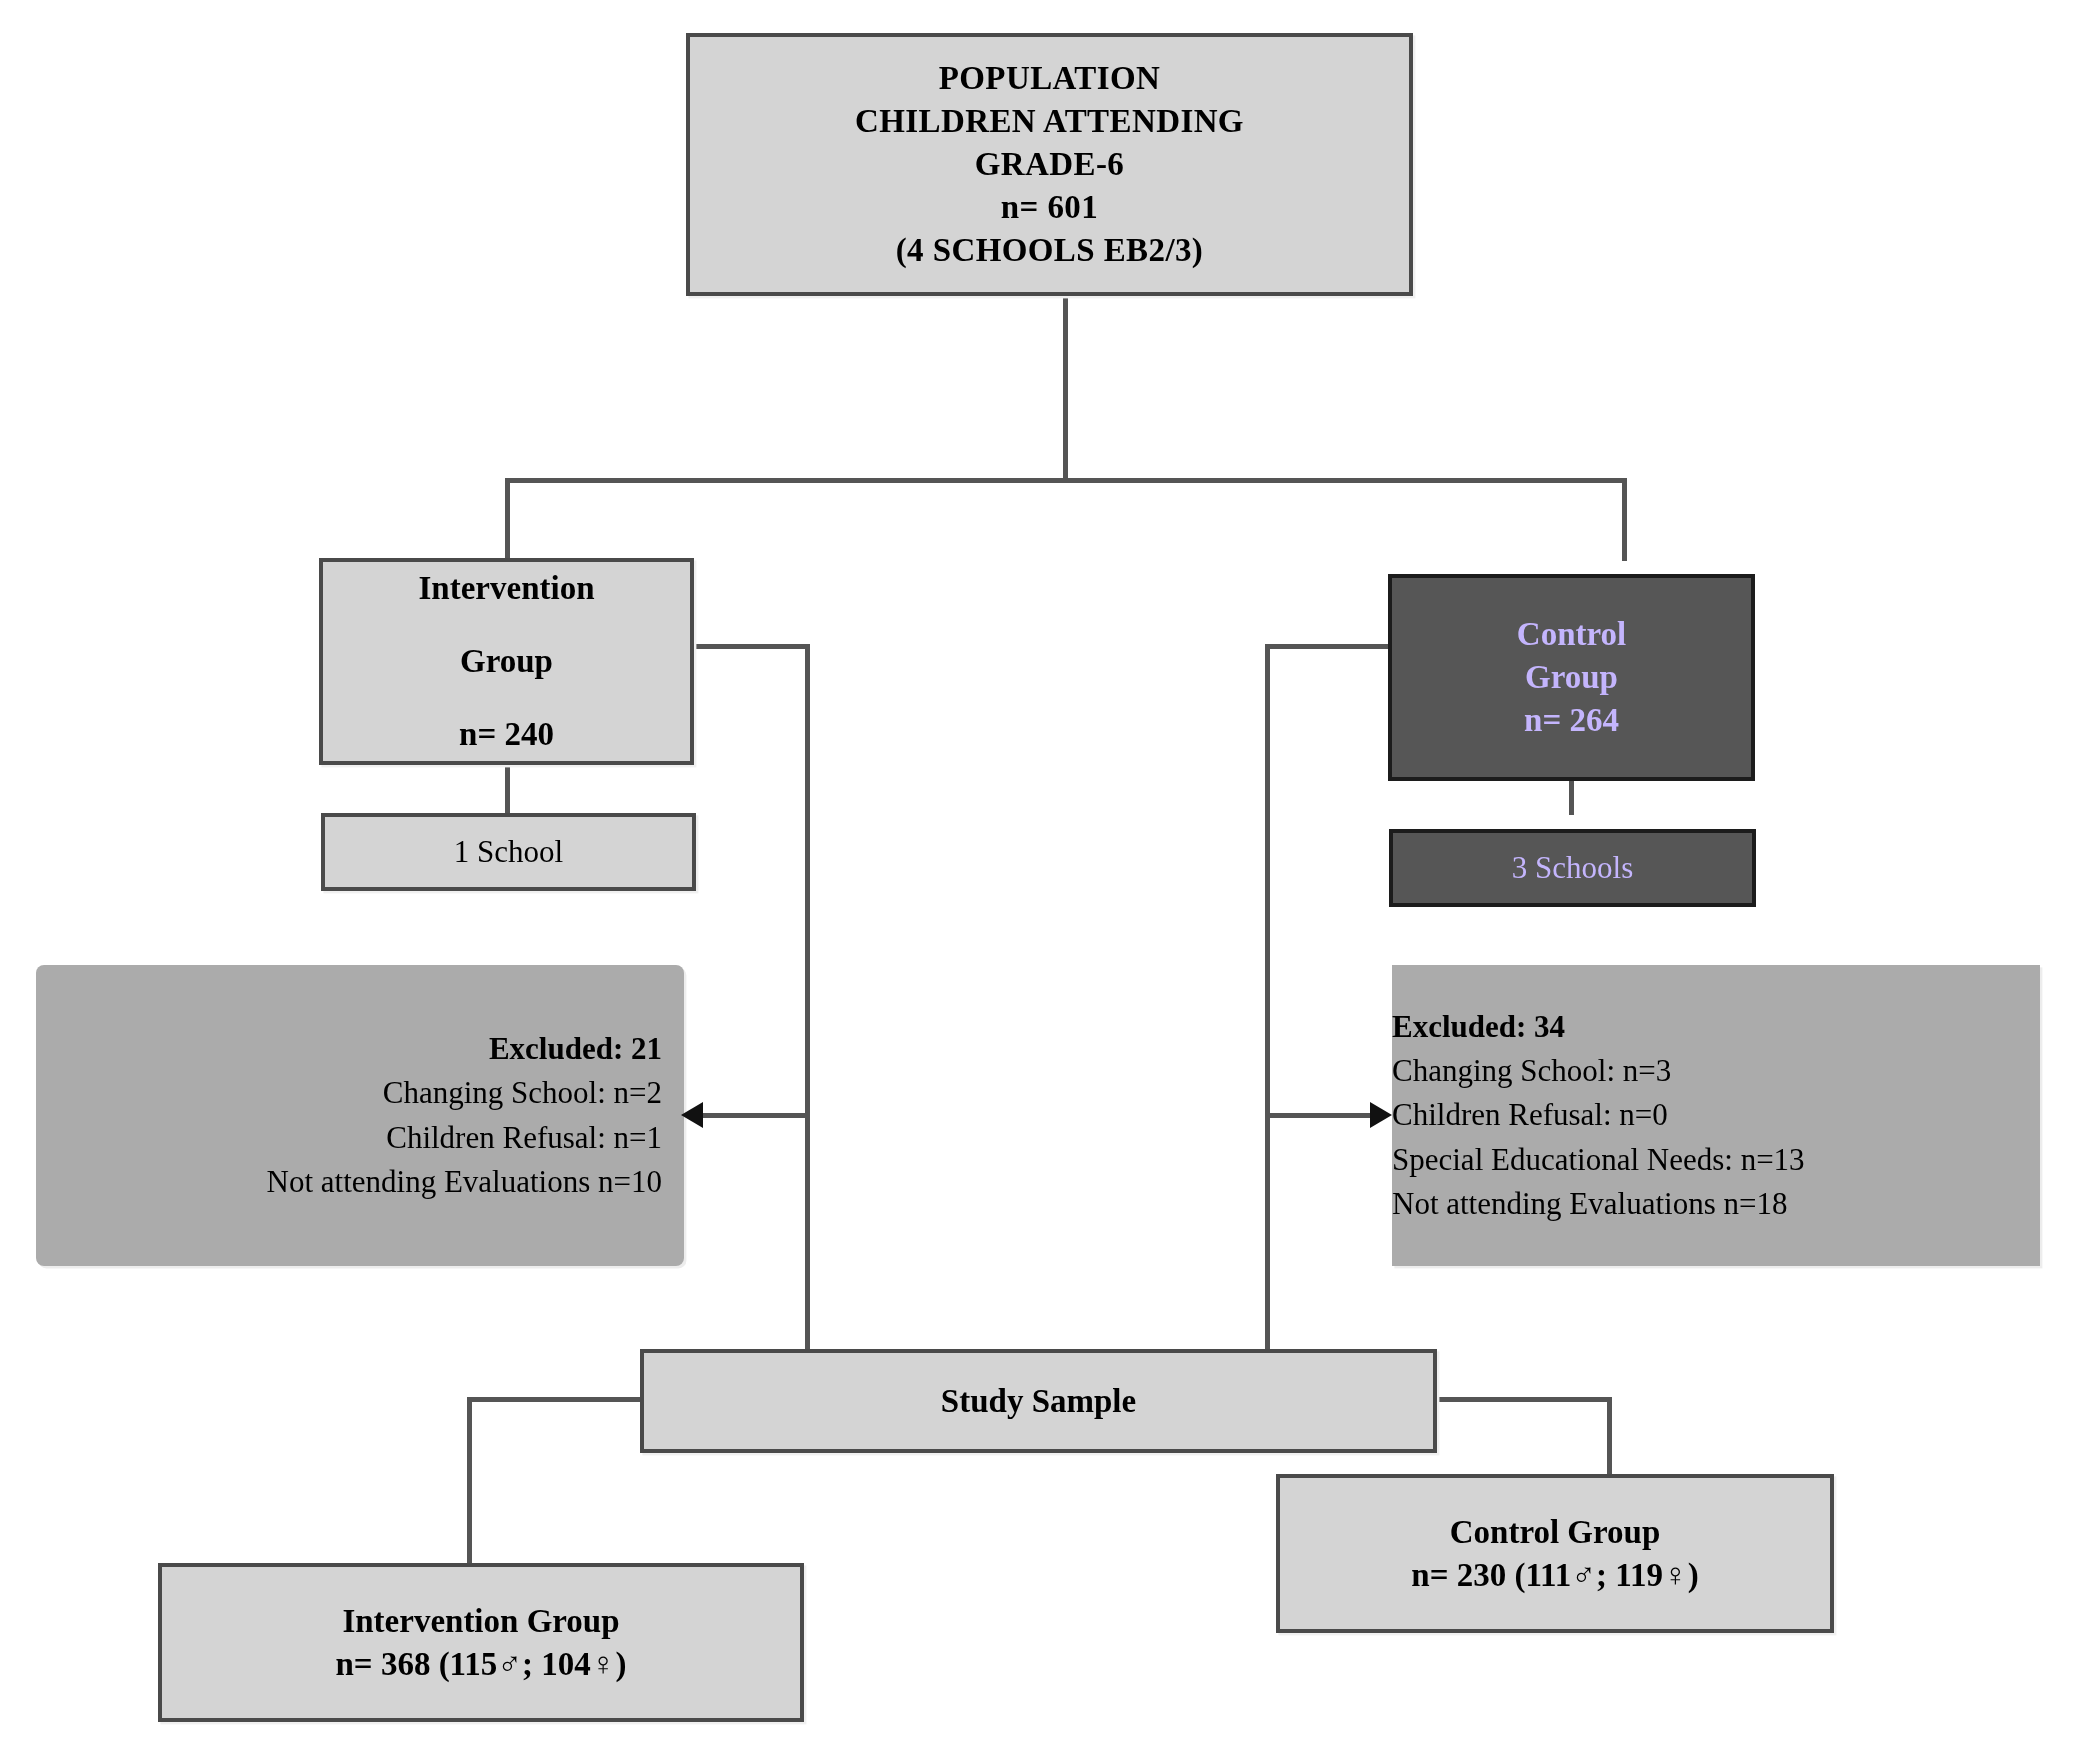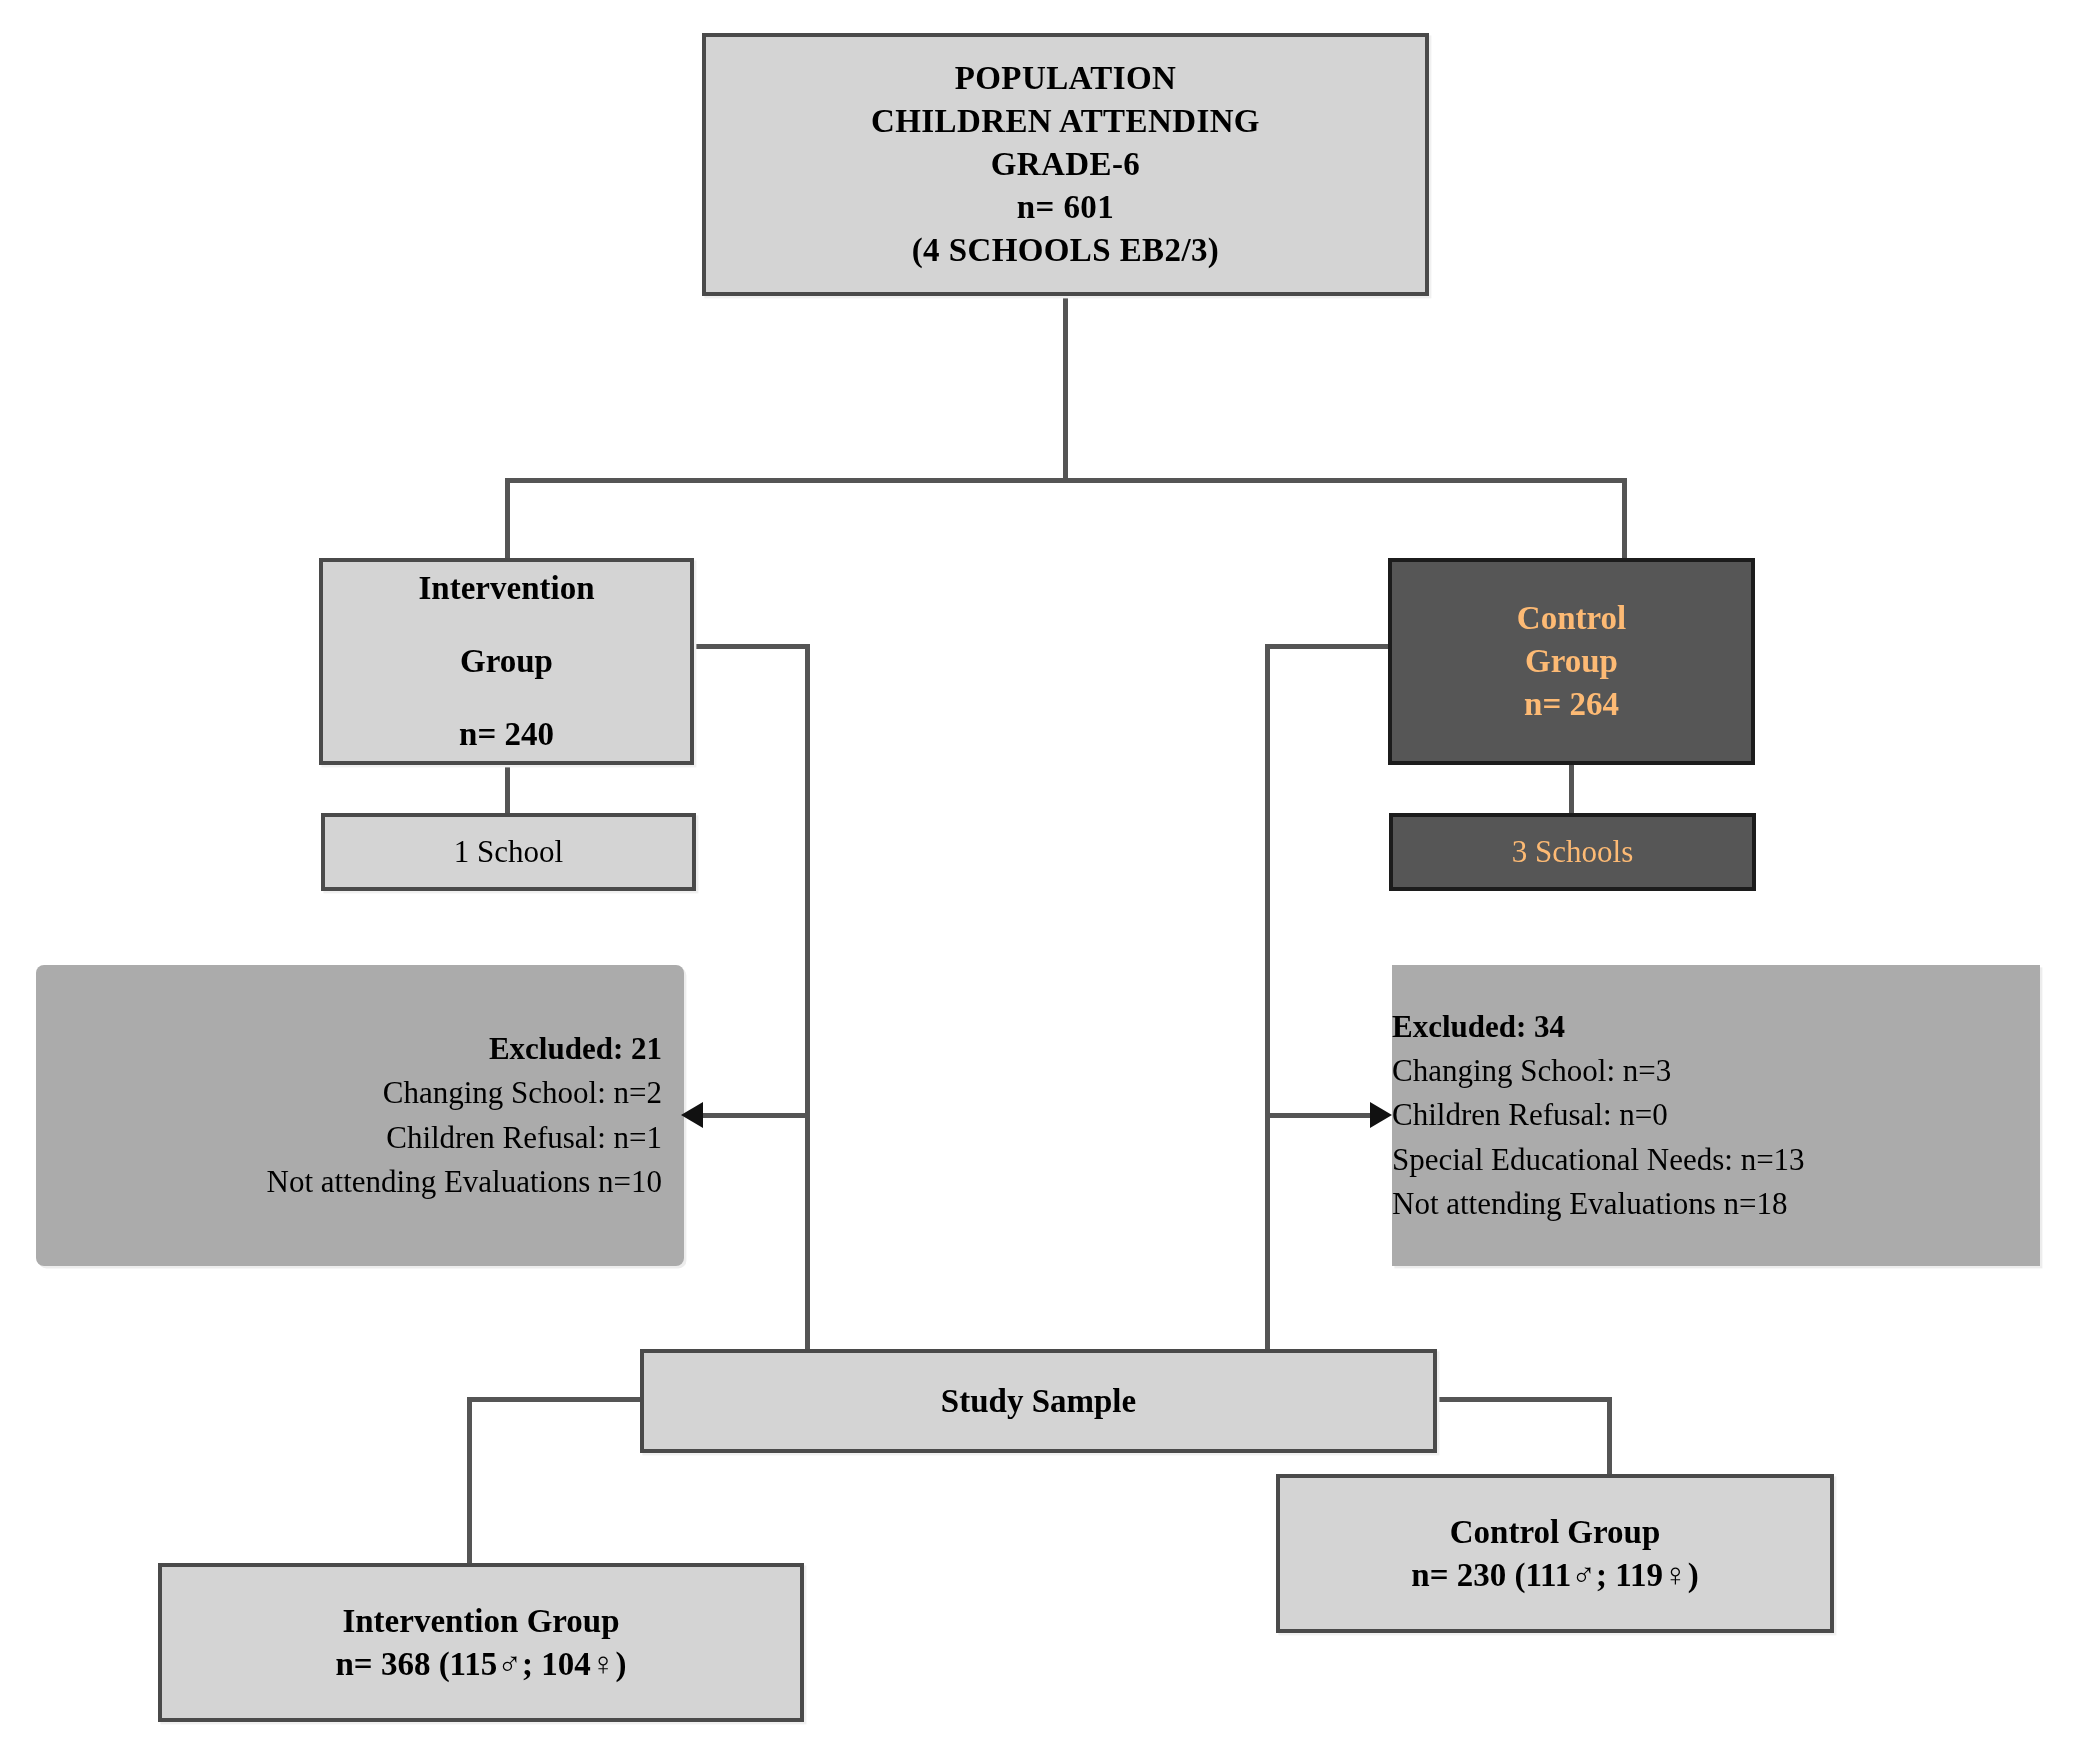--- a/index.html
+++ b/index.html
@@ -31,32 +31,33 @@
     z-index: 5;
   }
   .box.light {
     background: #d4d4d4;
     border: 4.8px solid #4a4a4a;
     box-shadow: 2.4px 2.4px 0 0 #f0f0f0;
   }
   .box.dark {
     background: #565656;
     border: 4.8px solid #1c1c1c;
-    color: #fdba74;
+    color: #c4b5fd;
+    margin-top: 16px;
   }
   .box.flat {
     background: #ababab;
     border: none;
     box-shadow: 2.4px 2.4px 0 0 #ededed;
   }
   .box .line { display: block; white-space: nowrap; }
 
   
   #population-box {
-    left: 702px; top: 33px; width: 727px; height: 263px;
+    left: 686px; top: 33px; width: 727px; height: 263px;
     font-size: 33px;
     letter-spacing: 0.4px;
   }
   #intervention-box {
     left: 319px; top: 558px; width: 375px; height: 207px;
     font-size: 33px;
     gap: 30px;
   }
   #intervention-schools-box {
     left: 321px; top: 813px; width: 375px; height: 78px;

